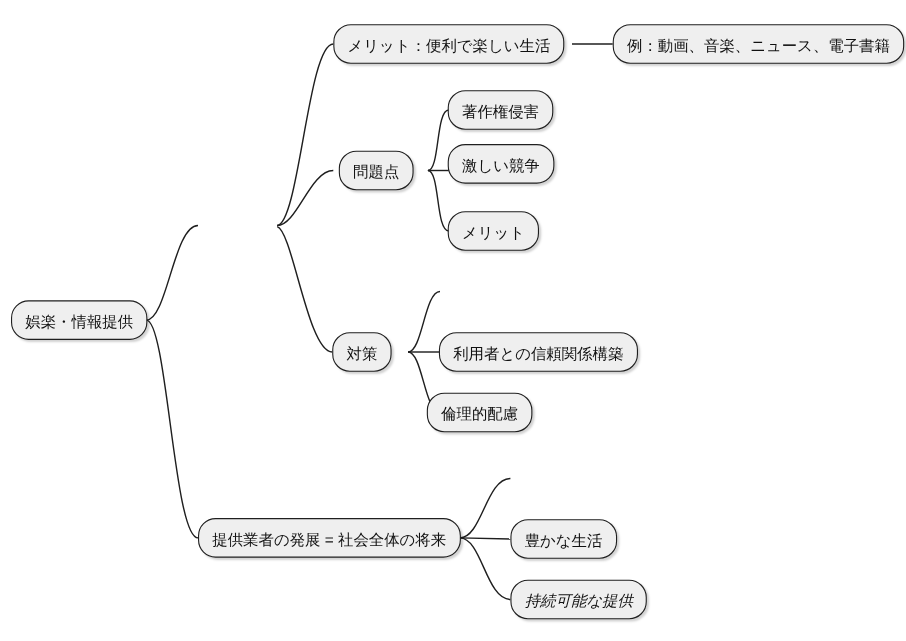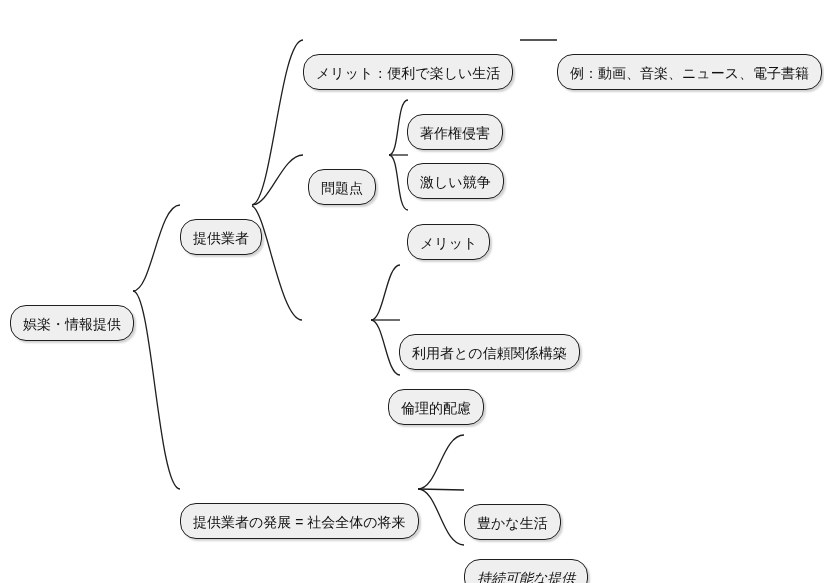--- a/index.html
+++ b/index.html
@@ -34,21 +34,20 @@
     padding: 0 12px;
     box-sizing: border-box;
     white-space: nowrap;
     background: #efefef;
     border: 1.5px solid #1f1f1f;
     border-radius: 16px;
     font-size: 14px;
     color: #111111;
     box-shadow: 2px 2px 2px rgba(0,0,0,0.18);
     text-align: center;
-    margin-top: 32px;
   }
 </style>
 </head>
 <body>
 
 <div class="canvas">
 
   <svg class="edges" viewBox="0 0 824 583" xmlns="http://www.w3.org/2000/svg">
     <path d="M 133 291 C 152 291, 158 205, 180 205"></path>
     <path d="M 133 291 C 152 291, 158 489, 180 489"></path>
@@ -61,26 +60,26 @@
     <path d="M 389 155 C 400 155, 396 210, 408 210"></path>
     <path d="M 371 320 C 384 320, 386 265, 400 265"></path>
     <path d="M 371 320 L 400 320"></path>
     <path d="M 371 320 C 384 320, 386 375, 400 375"></path>
     <path d="M 418 489 C 438 489, 442 435, 464 435"></path>
     <path d="M 418 489 L 464 490"></path>
     <path d="M 418 489 C 438 489, 442 545, 464 545"></path>
   </svg>
 
   <div class="node" style="left:10px;  top:273px;">娯楽・情報提供</div>
-  <div class="node" style="left:180px; top:187px;">提供業者</div>
   <div class="node" style="left:303px; top:22px;">メリット：便利で楽しい生活</div>
   <div class="node" style="left:557px; top:22px;">例：動画、音楽、ニュース、電子書籍</div>
   <div class="node" style="left:308px; top:137px;">問題点</div>
   <div class="node" style="left:407px; top:82px;">著作権侵害</div>
   <div class="node" style="left:407px; top:131px;">激しい競争</div>
   <div class="node" style="left:407px; top:192px;">メリット</div>
+  <div class="node" style="left:302px; top:302px;">対策</div>
   <div class="node" style="left:399px; top:302px;">利用者との信頼関係構築</div>
   <div class="node" style="left:388px; top:357px;">倫理的配慮</div>
   <div class="node" style="left:180px; top:471px;">提供業者の発展 = 社会全体の将来</div>
   <div class="node" style="left:464px; top:472px;">豊かな生活</div>
   <div class="node" style="left:464px; top:527px;font-style:italic;">持続可能な提供</div>
 
 </div>
 
 </body></html>

